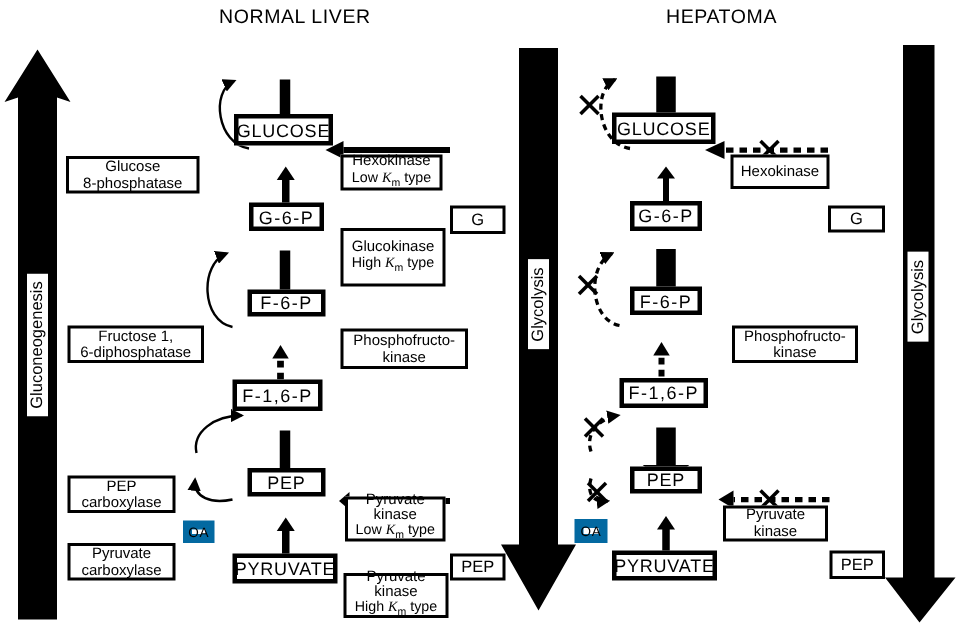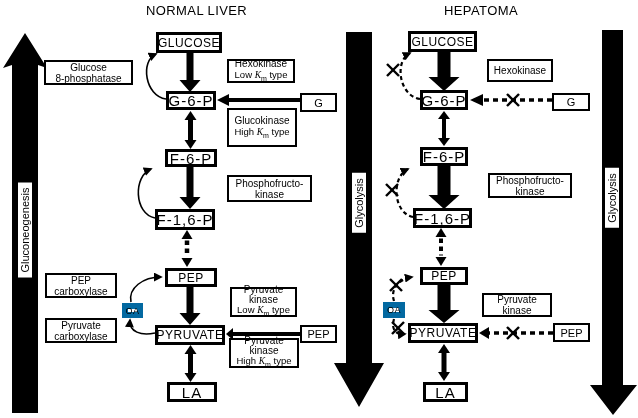--- a/index.html
+++ b/index.html
@@ -1,21 +1,21 @@
 <!DOCTYPE html>
 <html><head>
 <meta charset="utf-8">
 <style>
   html,body{margin:0;padding:0;background:#fff;}
   .stage{position:relative;width:638px;height:418px;background:#fff;overflow:hidden;
          font-family:"Liberation Sans", sans-serif;color:#000;}
   .layer{position:absolute;left:0;top:0;}
   .box{position:absolute;box-sizing:border-box;background:#fff;display:flex;
-       align-items:center;justify-content:center;text-align:center;}
-  .mbox{border:3px solid #000;font-size:15px;letter-spacing:1px;white-space:nowrap;}
+       align-items:center;justify-content:center;text-align:center;margin-top:44px;}
+  .mbox{border:3px solid #000;font-size:12px;letter-spacing:1px;white-space:nowrap;}
   .mbox.big{font-size:12px;letter-spacing:.5px;}
   .sbox{border:2px solid #000;font-size:11px;}
   .oabox{border:6px solid #0369a1;font-size:9px;letter-spacing:.5px;}
   .ebox{border:2px solid #000;font-size:10px;line-height:11px;flex-direction:column;}
   .ebox .kmline{font-size:9.5px;}
   .ebox i{font-style:italic;font-family:"Liberation Serif", serif;}
   .ebox sub{font-size:7px;vertical-align:sub;}
   .title{position:absolute;font-size:13px;letter-spacing:.4px;text-align:left;white-space:nowrap;}
   .vlabel{position:absolute;background:#fff;font-size:11px;padding:1px 5px;white-space:nowrap;
           transform:translate(-50%,-50%) rotate(-90deg);}
@@ -134,20 +134,24 @@
     <span>8-phosphatase</span>
   </div>
   <div class="box ebox" style="left:227px;top:59px;width:68px;height:24px;">
     <span>Hexokinase</span>
     <span class="kmline"><span>Low </span><i>K</i><sub>m</sub><span> type</span></span>
   </div>
   <div class="box ebox" style="left:227px;top:108px;width:70px;height:39px;">
     <span>Glucokinase</span>
     <span class="kmline"><span>High </span><i>K</i><sub>m</sub><span> type</span></span>
   </div>
+  <div class="box ebox" style="left:45px;top:173px;width:91px;height:25px;">
+    <span>Fructose 1,</span>
+    <span>6-diphosphatase</span>
+  </div>
   <div class="box ebox" style="left:227px;top:175px;width:85px;height:27px;">
     <span>Phosphofructo-</span>
     <span>kinase</span>
   </div>
   <div class="box ebox" style="left:45px;top:273px;width:72px;height:25px;">
     <span>PEP</span>
     <span>carboxylase</span>
   </div>
   <div class="box ebox" style="left:230px;top:287px;width:67px;height:30px;line-height:9.8px;">
     <span>Pyruvate</span>

